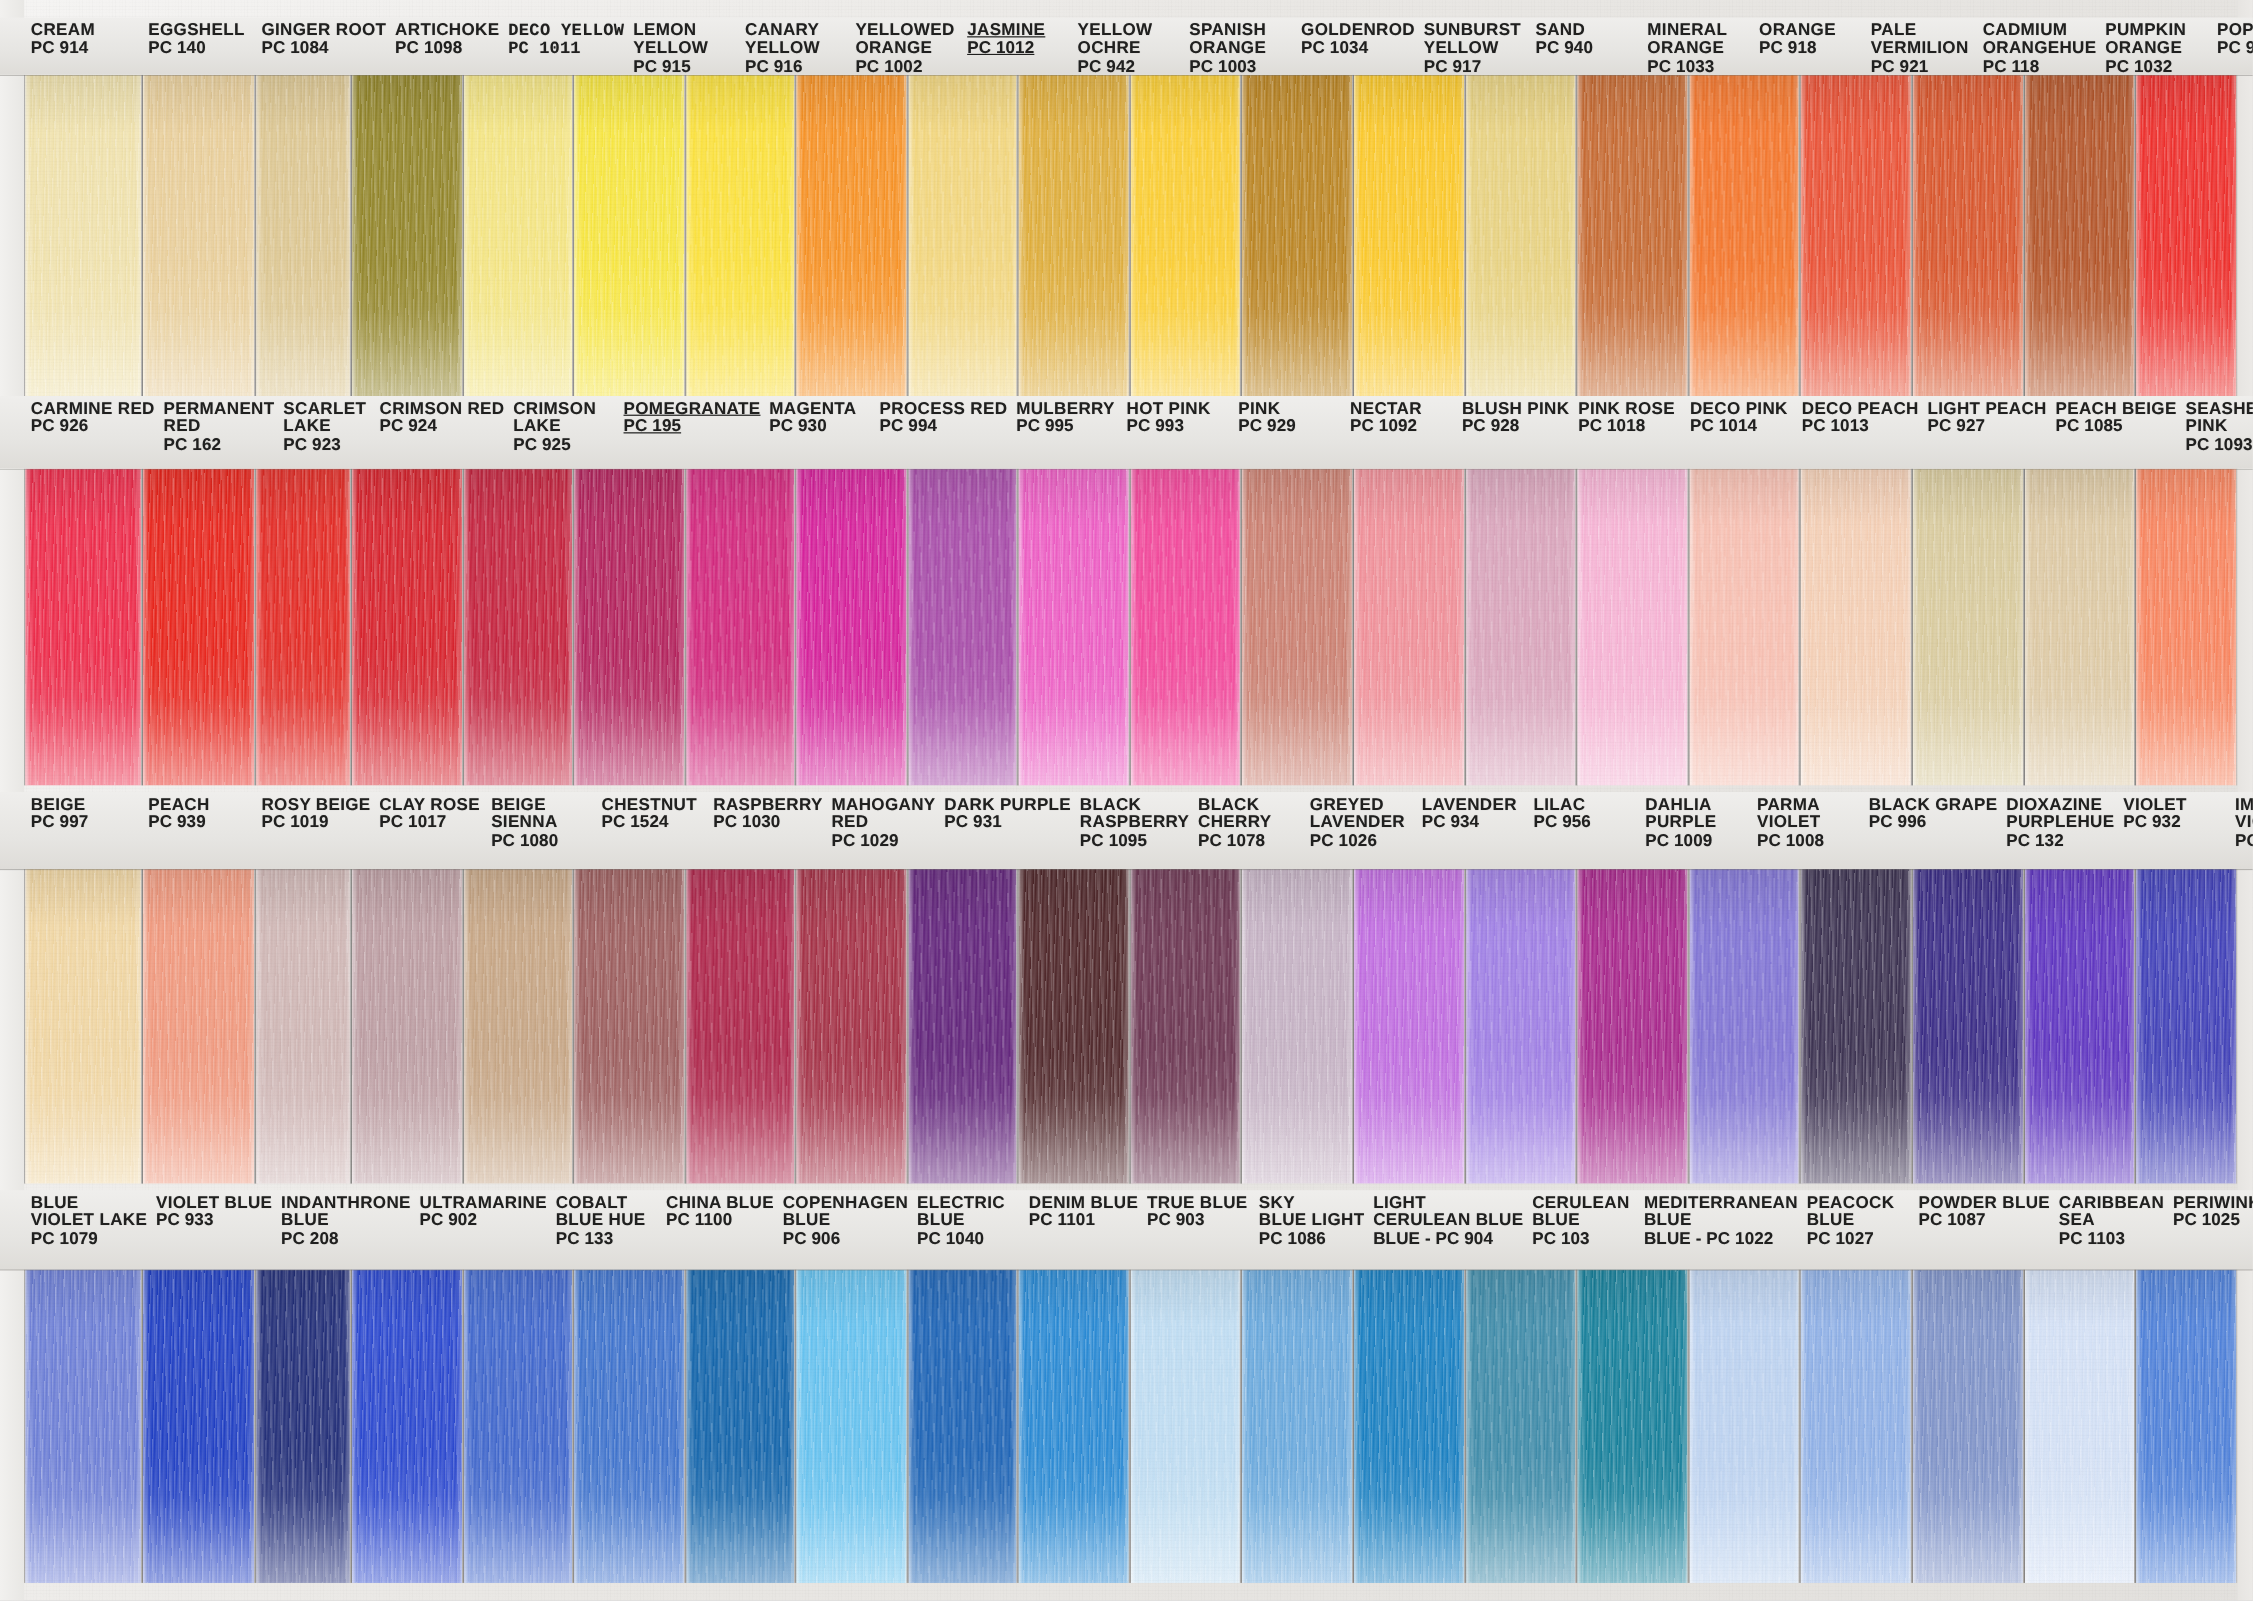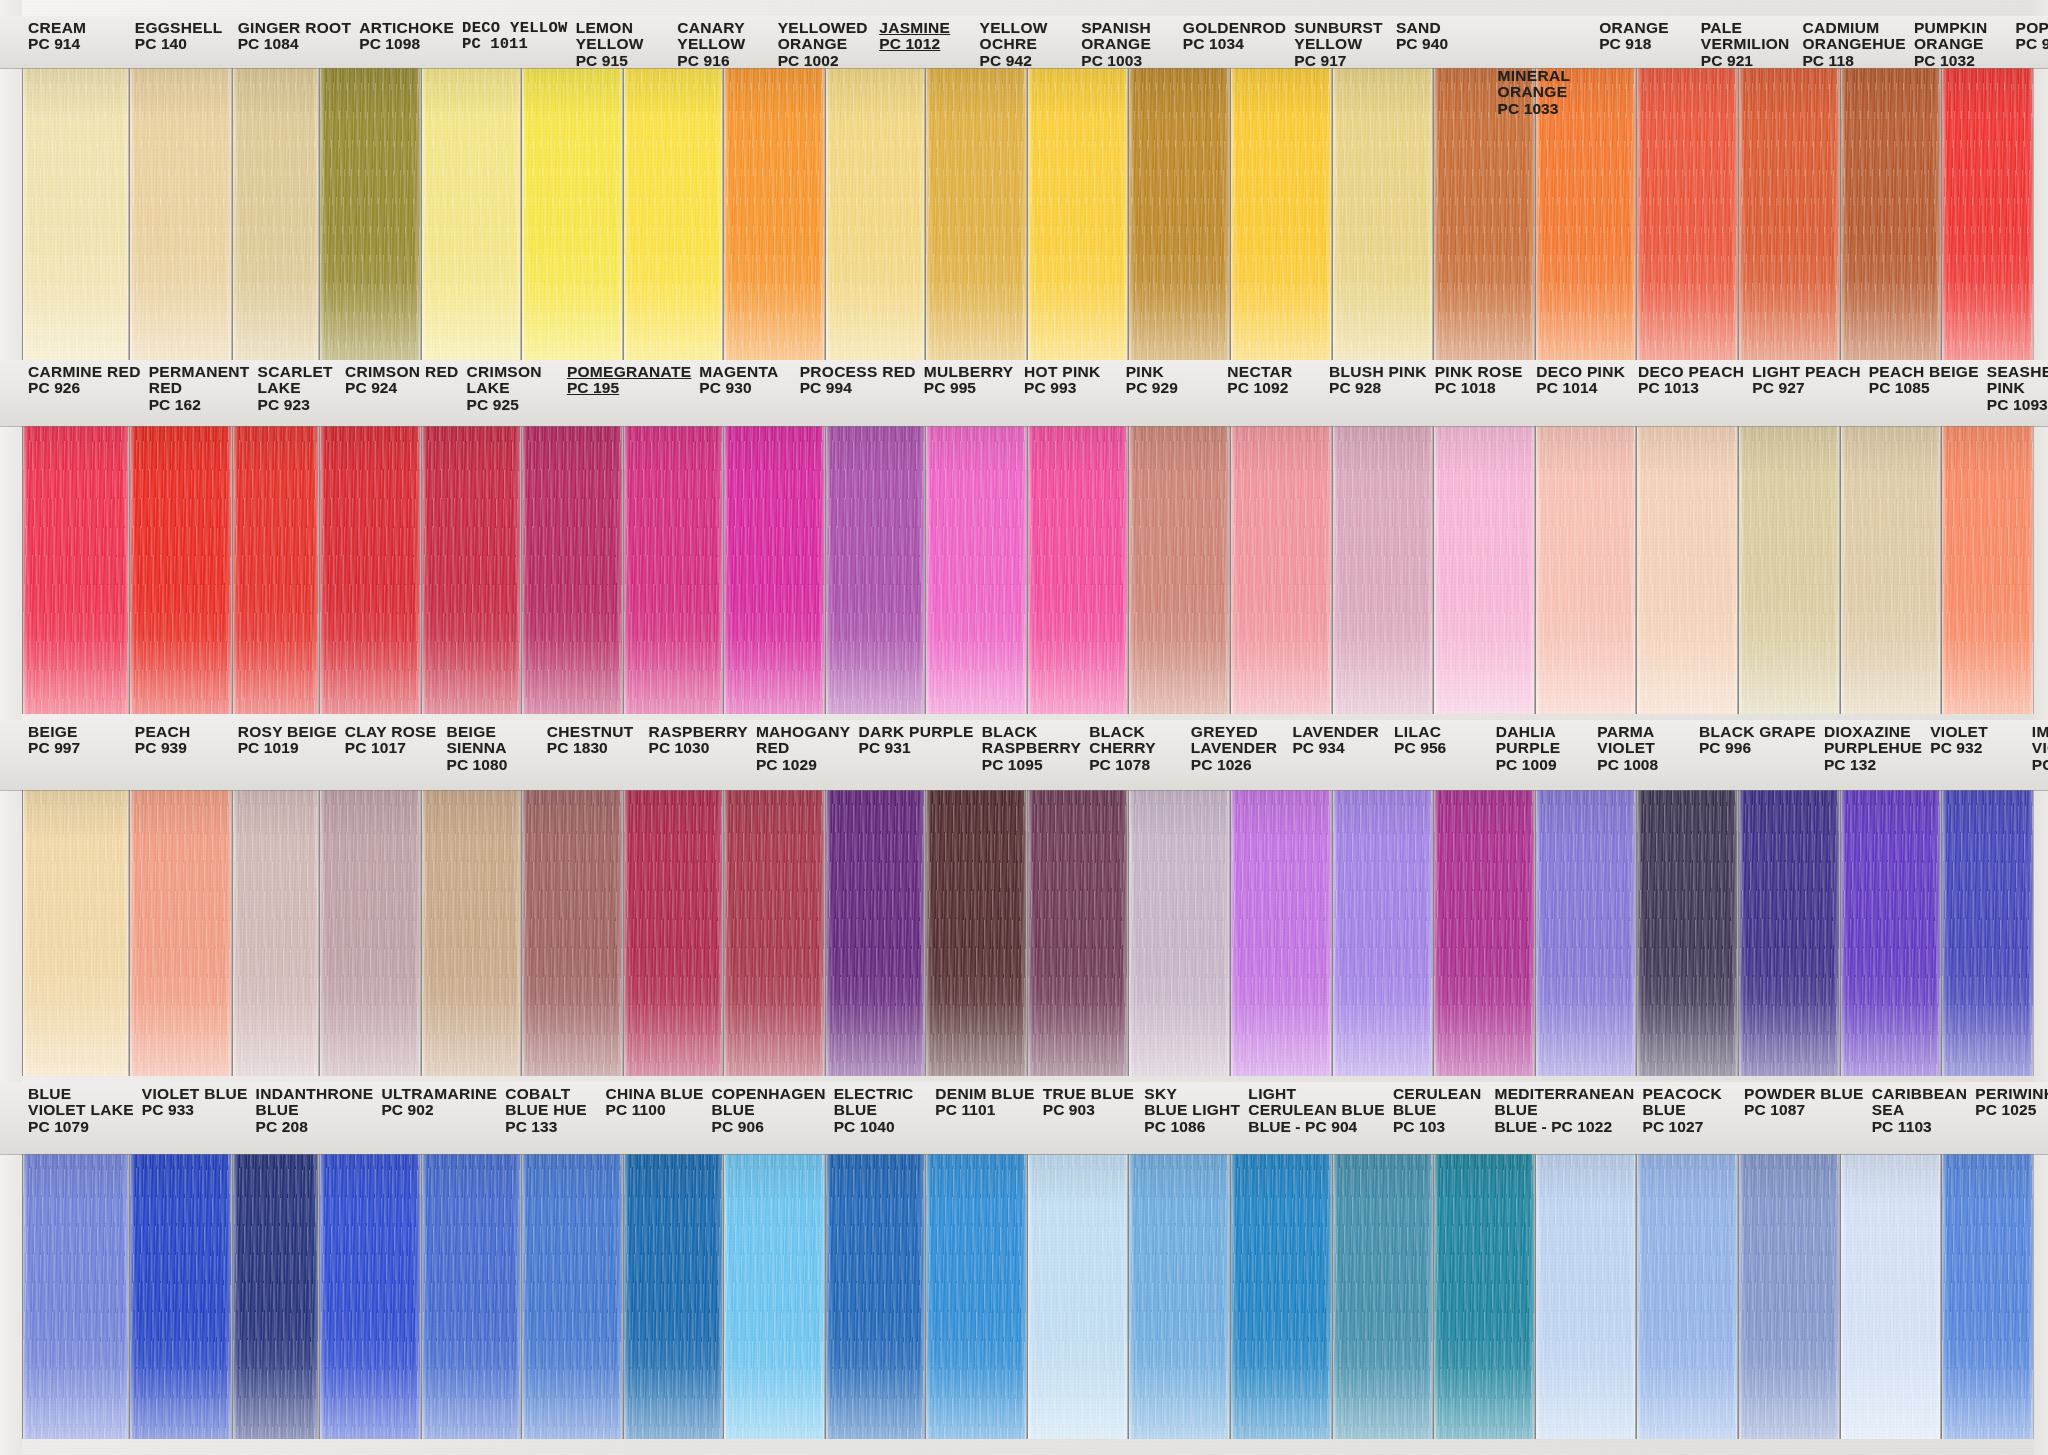--- a/index.html
+++ b/index.html
@@ -138,21 +138,21 @@
         </div>
         <div class="lab" style="flex: 0 0 101.629px;">
           <span class="ln">SUNBURST</span>
           <span class="ln">YELLOW</span>
           <span class="code">PC 917</span>
         </div>
         <div class="lab" style="flex: 0 0 101.629px;">
           <span class="ln">SAND</span>
           <span class="code">PC 940</span>
         </div>
-        <div class="lab" style="flex: 0 0 101.629px; margin-top: 48px;">
+        <div class="lab" style="flex: 0 0 101.629px;">
           <span class="ln">MINERAL</span>
           <span class="ln">ORANGE</span>
           <span class="code">PC 1033</span>
         </div>
         <div class="lab" style="flex: 0 0 101.629px;">
           <span class="ln">ORANGE</span>
           <span class="code">PC 918</span>
         </div>
         <div class="lab" style="flex: 0 0 101.629px;">
           <span class="ln">PALE</span>
@@ -527,21 +527,21 @@
           <span class="ln">CLAY ROSE</span>
           <span class="code">PC 1017</span>
         </div>
         <div class="lab" style="flex: 0 0 100.343px;">
           <span class="ln">BEIGE</span>
           <span class="ln">SIENNA</span>
           <span class="code">PC 1080</span>
         </div>
         <div class="lab" style="flex: 0 0 101.629px;">
           <span class="ln">CHESTNUT</span>
-          <span class="code">PC 1830</span>
+          <span class="code">PC 1524</span>
         </div>
         <div class="lab" style="flex: 0 0 100.343px;">
           <span class="ln">RASPBERRY</span>
           <span class="code">PC 1030</span>
         </div>
         <div class="lab" style="flex: 0 0 101.629px;">
           <span class="ln">MAHOGANY</span>
           <span class="ln">RED</span>
           <span class="code">PC 1029</span>
         </div>

